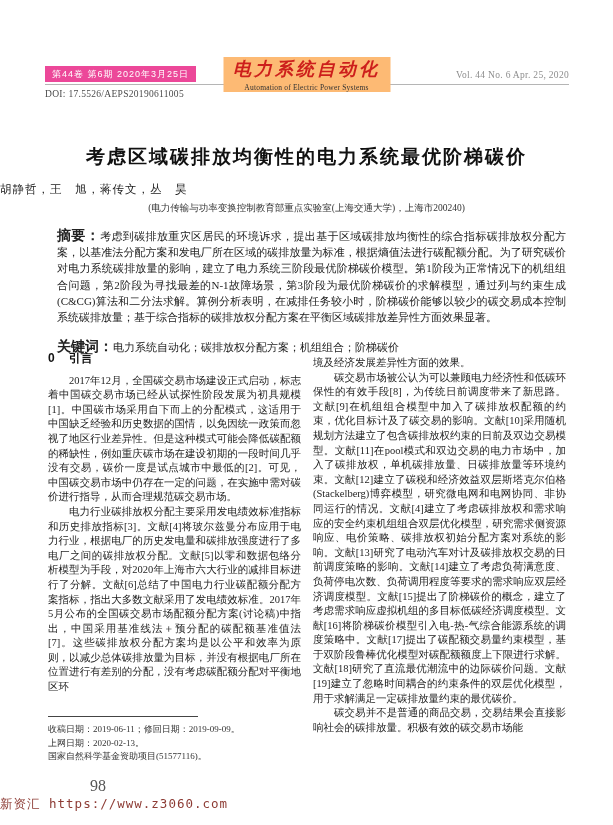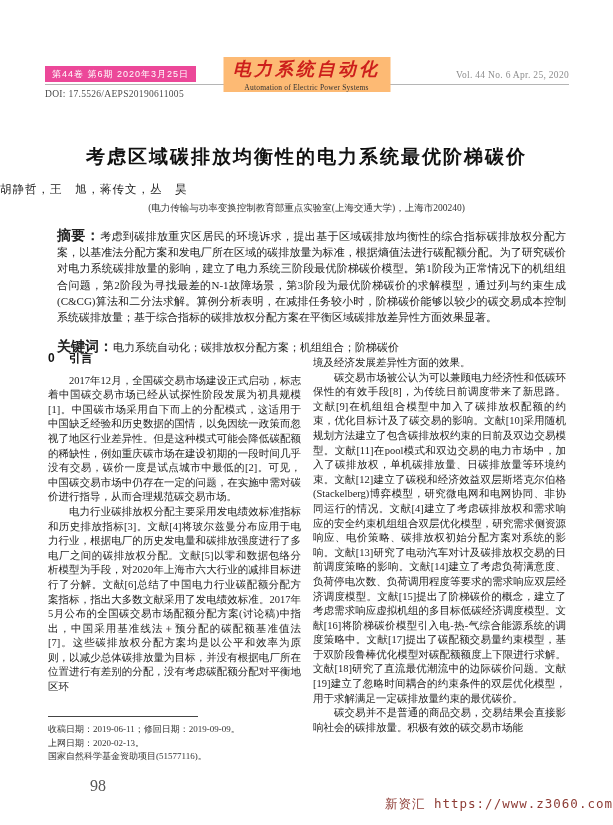--- a/index.html
+++ b/index.html
@@ -43,21 +43,21 @@
   .sec-heading{font-family:"Liberation Sans","DejaVu Sans",sans-serif;font-weight:bold;font-size:12px;color:#111;margin:0 0 8px 0;}
   .sec-heading .num{margin-right:14px;}
   .col p{margin:0;text-indent:2em;}
   .col p.noindent{text-indent:0;}
   
   .footnote{position:absolute;left:48px;top:716px;width:253px;font-size:9px;line-height:13.5px;color:#333;}
   .footnote .rule{width:150px;height:1px;background:#444;margin-bottom:6px;}
   
   .page-number{position:absolute;left:75px;top:777px;font-size:16px;color:#555;padding-left:15px;}
   .watermark{
-    position:absolute;left:0;right:0;top:796px;text-align:right;font-size:12.5px;
+    position:absolute;left:0;right:0;top:796px;text-align:left;font-size:12.5px;
     color:#8d3b34;font-family:"DejaVu Sans Mono","Liberation Mono",monospace;letter-spacing:1px;
     text-decoration:none;
   }
 </style>
 </head>
 <body>
 
 <div class="page">
 
   <div class="header-rule"></div>

